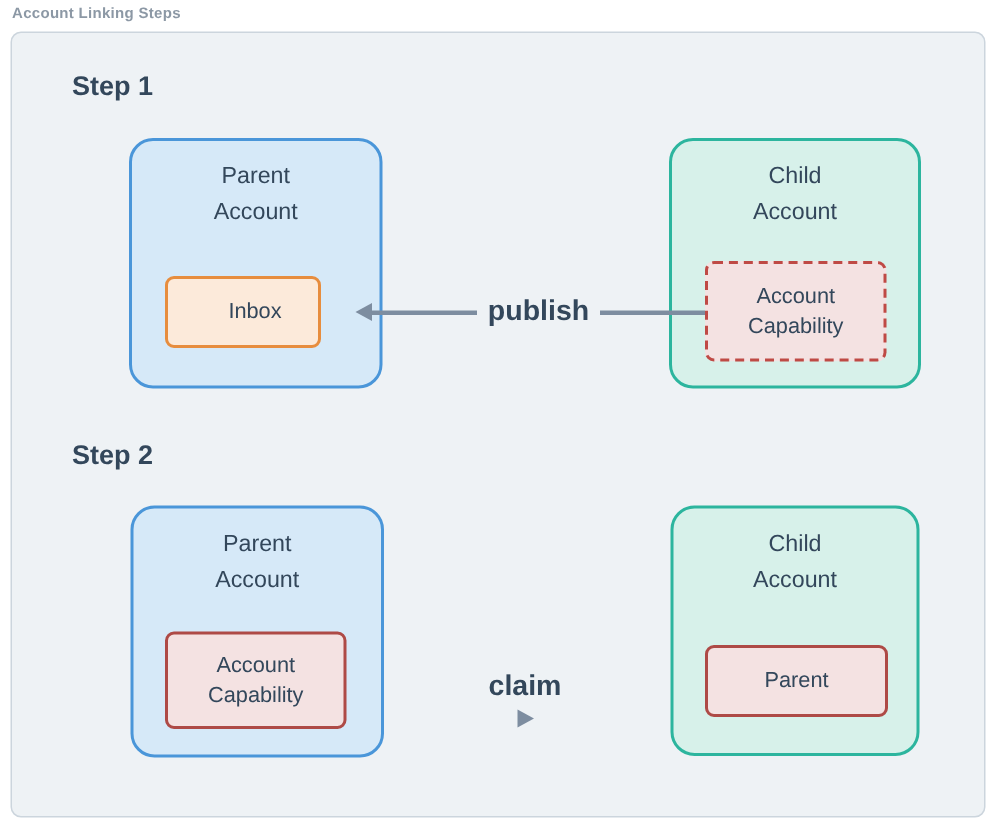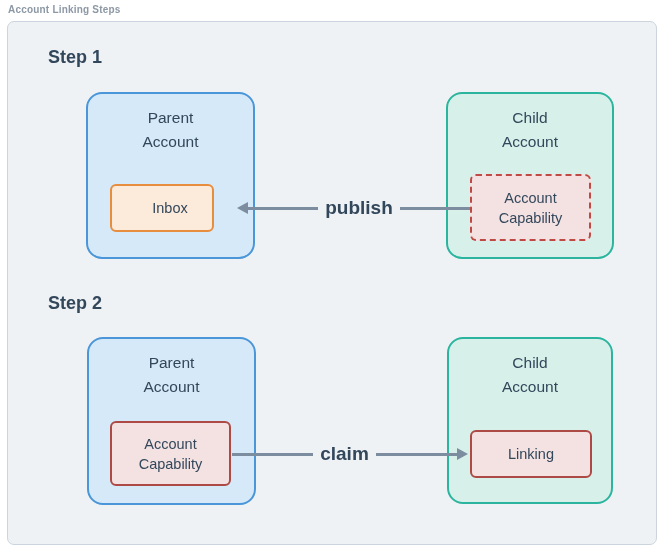--- a/index.html
+++ b/index.html
@@ -151,24 +151,24 @@
 
     <div class="step-label s2">Step 2</div>
 
     <div class="box parent" style="left:79px; top:315px; width:169px; height:168px;">
       <div class="box-title">Parent Account</div>
       <div class="node red" style="left:21px; top:82px; width:121px; height:65px;">Account Capability</div>
     </div>
 
     <div class="box child" style="left:439px; top:315px; width:166px; height:167px;">
       <div class="box-title">Child Account</div>
-      <div class="node red" style="left:21px; top:91px; width:122px; height:48px;">Linking</div>
+      <div class="node red" style="left:21px; top:91px; width:122px; height:48px;">Parent</div>
     </div>
 
-    <div class="arrow" style="left:224px; top:421px; width:236px;">
+    <div class="arrow" style="left:224px; top:421px; width:236px;flex-direction:column;">
       <span class="line"></span>
       <span class="edge-label">claim</span>
       <span class="line"></span>
       <span class="head point-right"></span>
     </div>
 
   </div>
 </div>
 
 </body></html>

